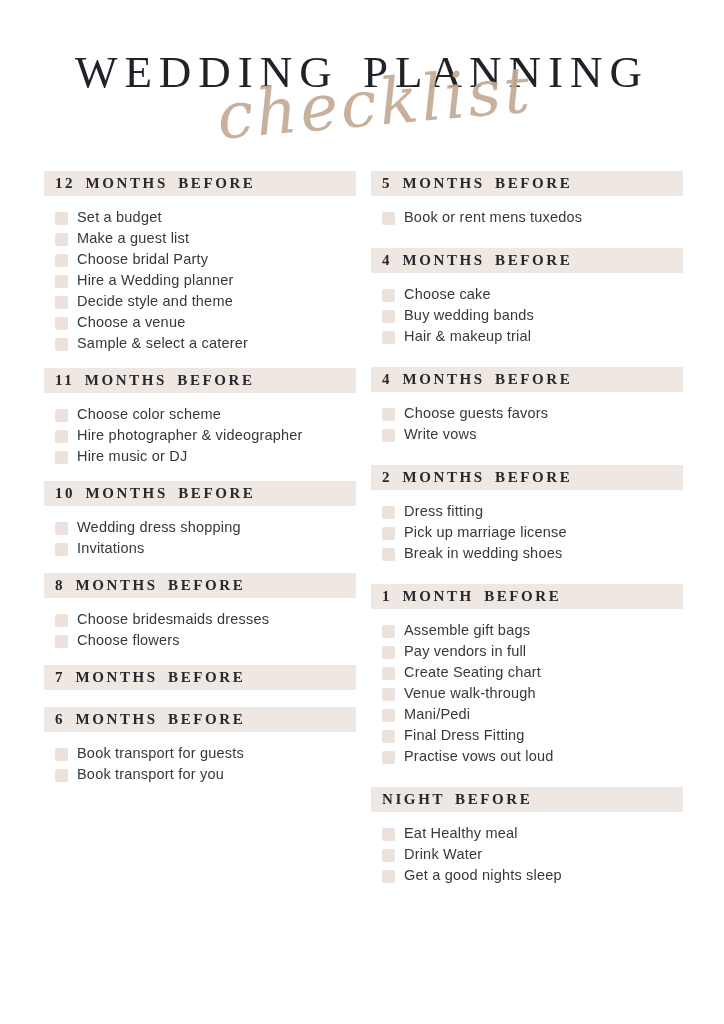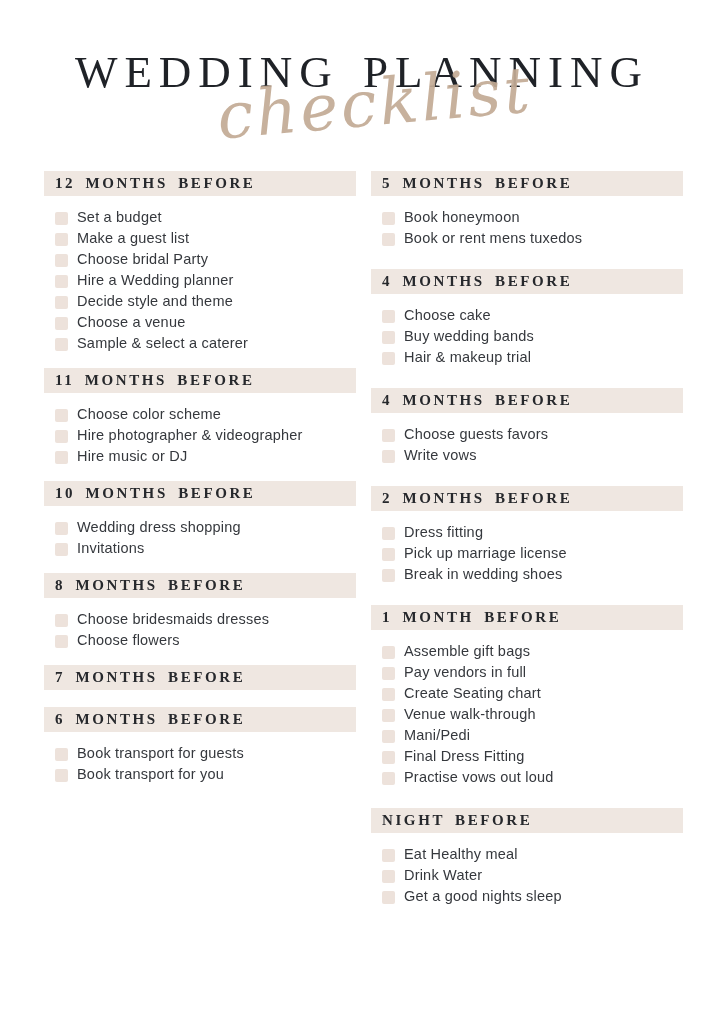--- a/index.html
+++ b/index.html
@@ -241,24 +241,20 @@
   </li>
 </ul>
   </section>
 </div>
     <div class="col col-right">
   <section class="section">
     <div class="section-bar">
       <span class="section-heading">5 MONTHS BEFORE</span>
     </div>
     <ul class="items">
-  <li class="item">
-    <span class="checkbox"></span>
-    <span class="item-label">Book honeymoon</span>
-  </li>
 
   <li class="item">
     <span class="checkbox"></span>
     <span class="item-label">Book or rent mens tuxedos</span>
   </li>
 </ul>
   </section>
 
   <section class="section">
     <div class="section-bar">

